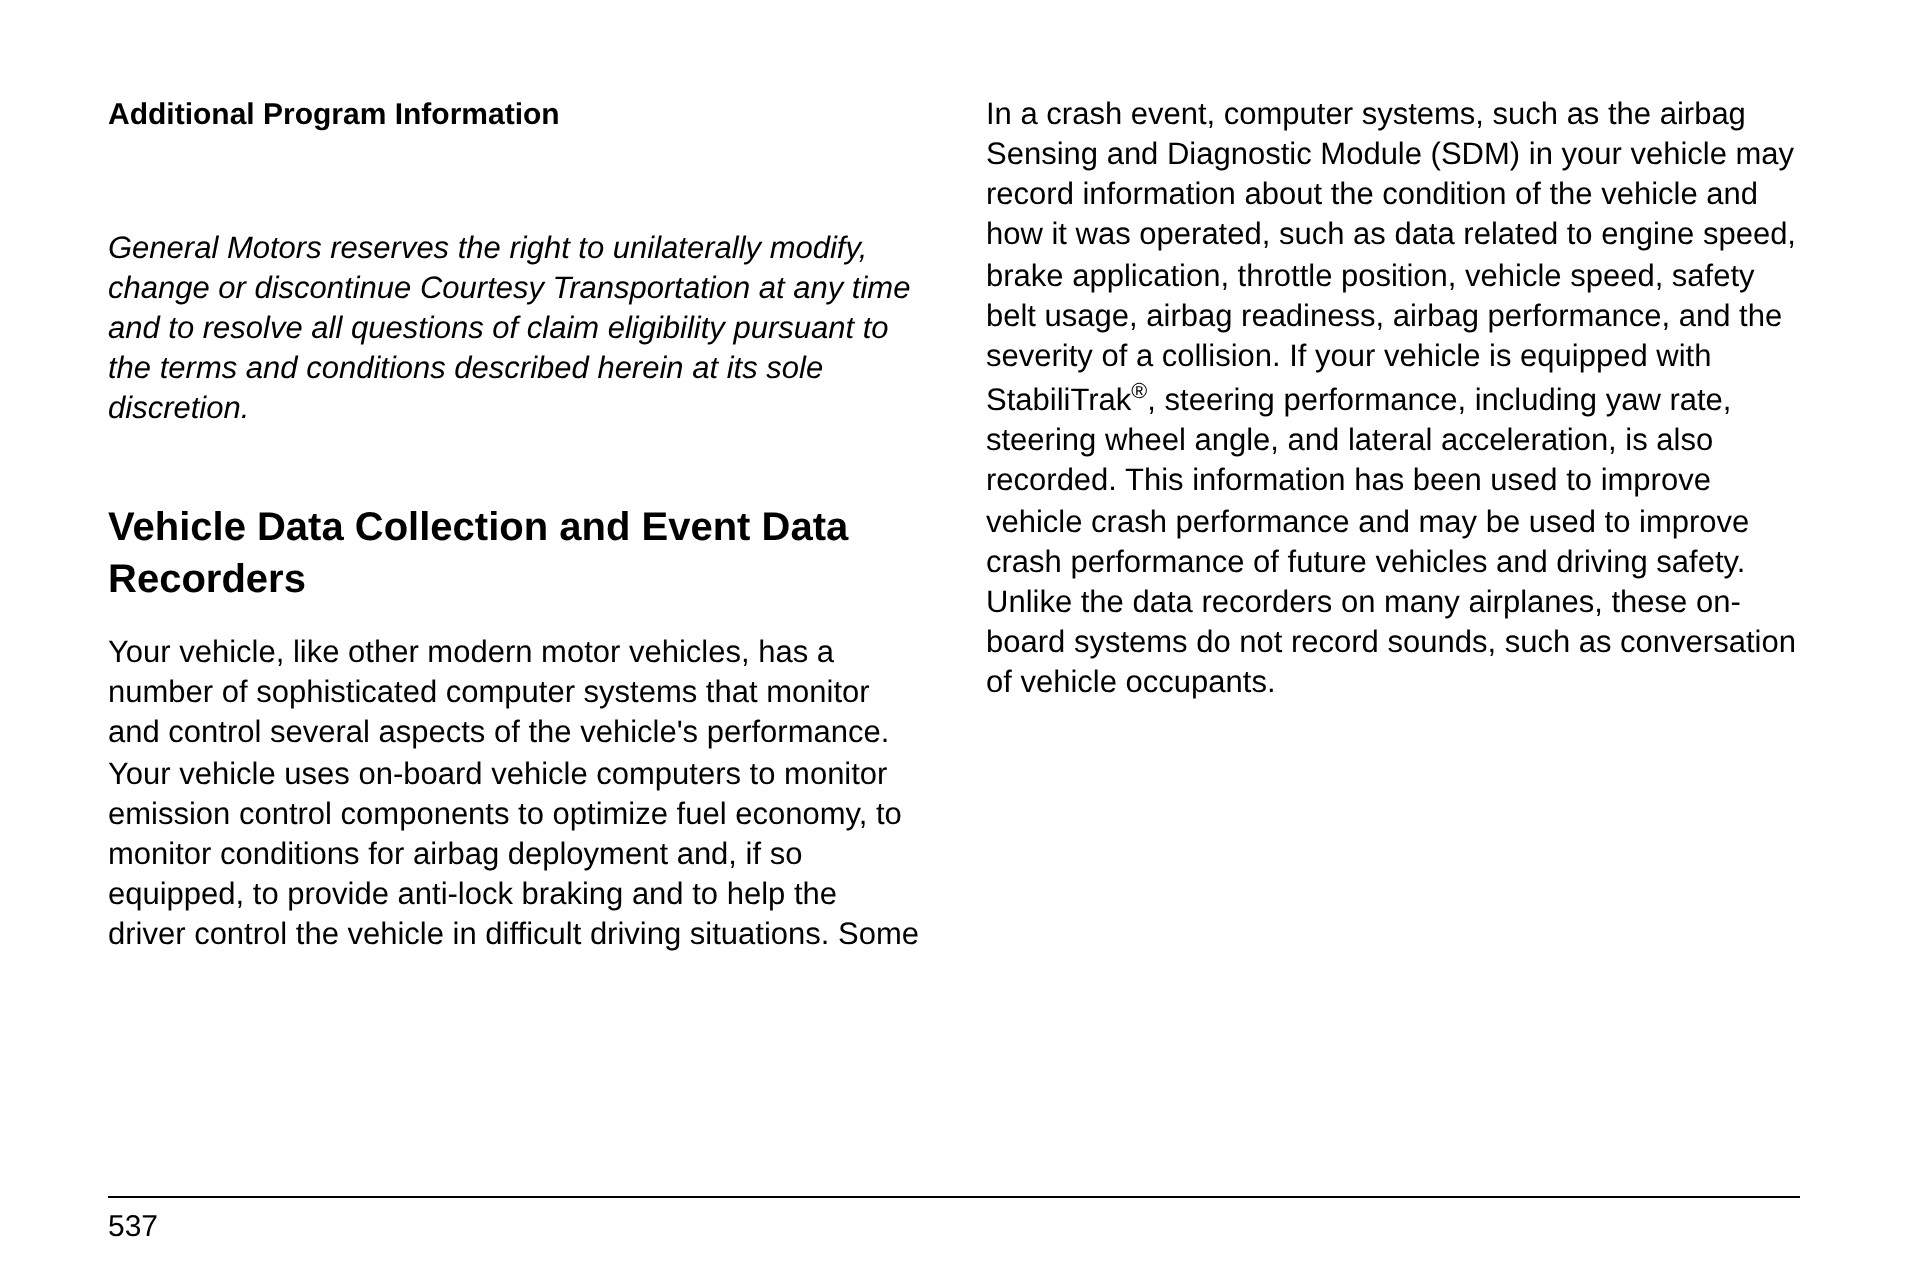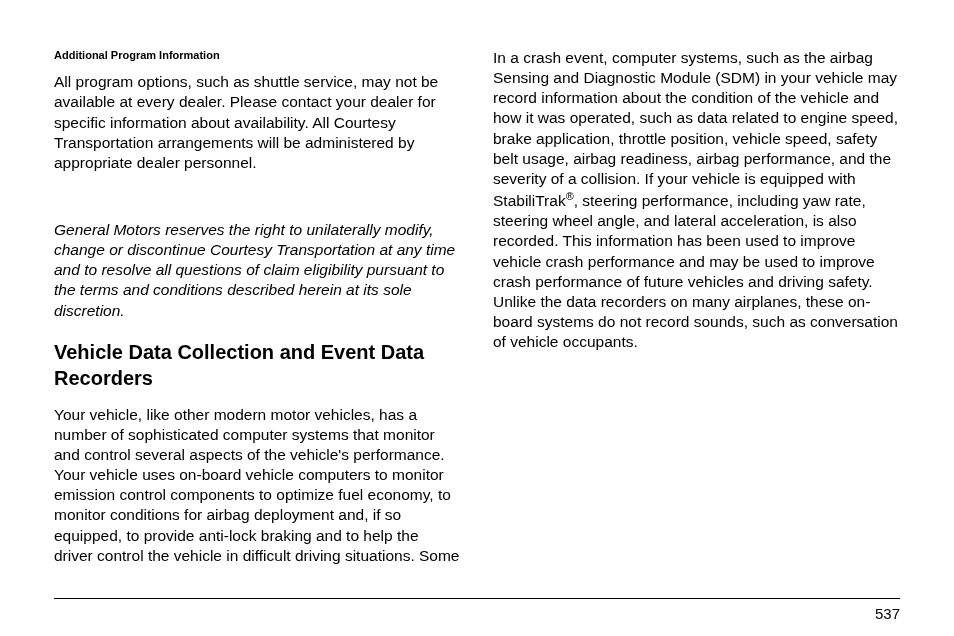--- a/index.html
+++ b/index.html
@@ -20,29 +20,29 @@
       display: flex;
       gap: 32px;
       height: 560px;
     }
     .column {
       flex: 1;
       display: flex;
       flex-direction: column;
     }
     h3 {
-      font-size: 11px;
+      font-size: 15px;
       font-weight: bold;
       margin-bottom: 10px;
       line-height: 1.3;
     }
     h2 {
       font-size: 20px;
       font-weight: bold;
-      margin-top: 8px;
+      margin-top: 26px;
       margin-bottom: 14px;
       line-height: 1.3;
     }
     p {
       font-size: 15.5px;
       line-height: 1.3;
       margin-bottom: 10px;
     }
     .italic {
       font-style: italic;
@@ -52,35 +52,33 @@
       position: absolute;
       bottom: 14px;
       left: 54px;
       right: 54px;
     }
     .footer-line {
       border-top: 1.5px solid #000;
       margin-bottom: 6px;
     }
     .page-number {
-      text-align: right;
       font-size: 15px;
     }
     sup {
       font-size: 0.7em;
       vertical-align: super;
     }
   </style>
 </head>
 <body>
 
 <div class="content">
   <div class="column">
     <h3>Additional Program Information</h3>
-    <p>All program options, such as shuttle service, may not be available at every dealer. Please contact your dealer for specific information about availability. All Courtesy Transportation arrangements will be administered by appropriate dealer personnel.</p>
     <p class="italic">General Motors reserves the right to unilaterally modify, change or discontinue Courtesy Transportation at any time and to resolve all questions of claim eligibility pursuant to the terms and conditions described herein at its sole discretion.</p>
     <h2>Vehicle Data Collection and Event Data Recorders</h2>
     <p>Your vehicle, like other modern motor vehicles, has a number of sophisticated computer systems that monitor and control several aspects of the vehicle's performance. Your vehicle uses on-board vehicle computers to monitor emission control components to optimize fuel economy, to monitor conditions for airbag deployment and, if so equipped, to provide anti-lock braking and to help the driver control the vehicle in difficult driving situations. Some</p>
   </div>
   <div class="column">
     <p><span>In a crash event, computer systems, such as the airbag Sensing and Diagnostic Module (SDM) in your vehicle may record information about the condition of the vehicle and how it was operated, such as data related to engine speed, brake application, throttle position, vehicle speed, safety belt usage, airbag readiness, airbag performance, and the severity of a collision. If your vehicle is equipped with StabiliTrak</span><sup>®</sup><span>, steering performance, including yaw rate, steering wheel angle, and lateral acceleration, is also recorded. This information has been used to improve vehicle crash performance and may be used to improve crash performance of future vehicles and driving safety. Unlike the data recorders on many airplanes, these on-board systems do not record sounds, such as conversation of vehicle occupants.</span></p>
   </div>
 </div>
 
 <div class="footer">

